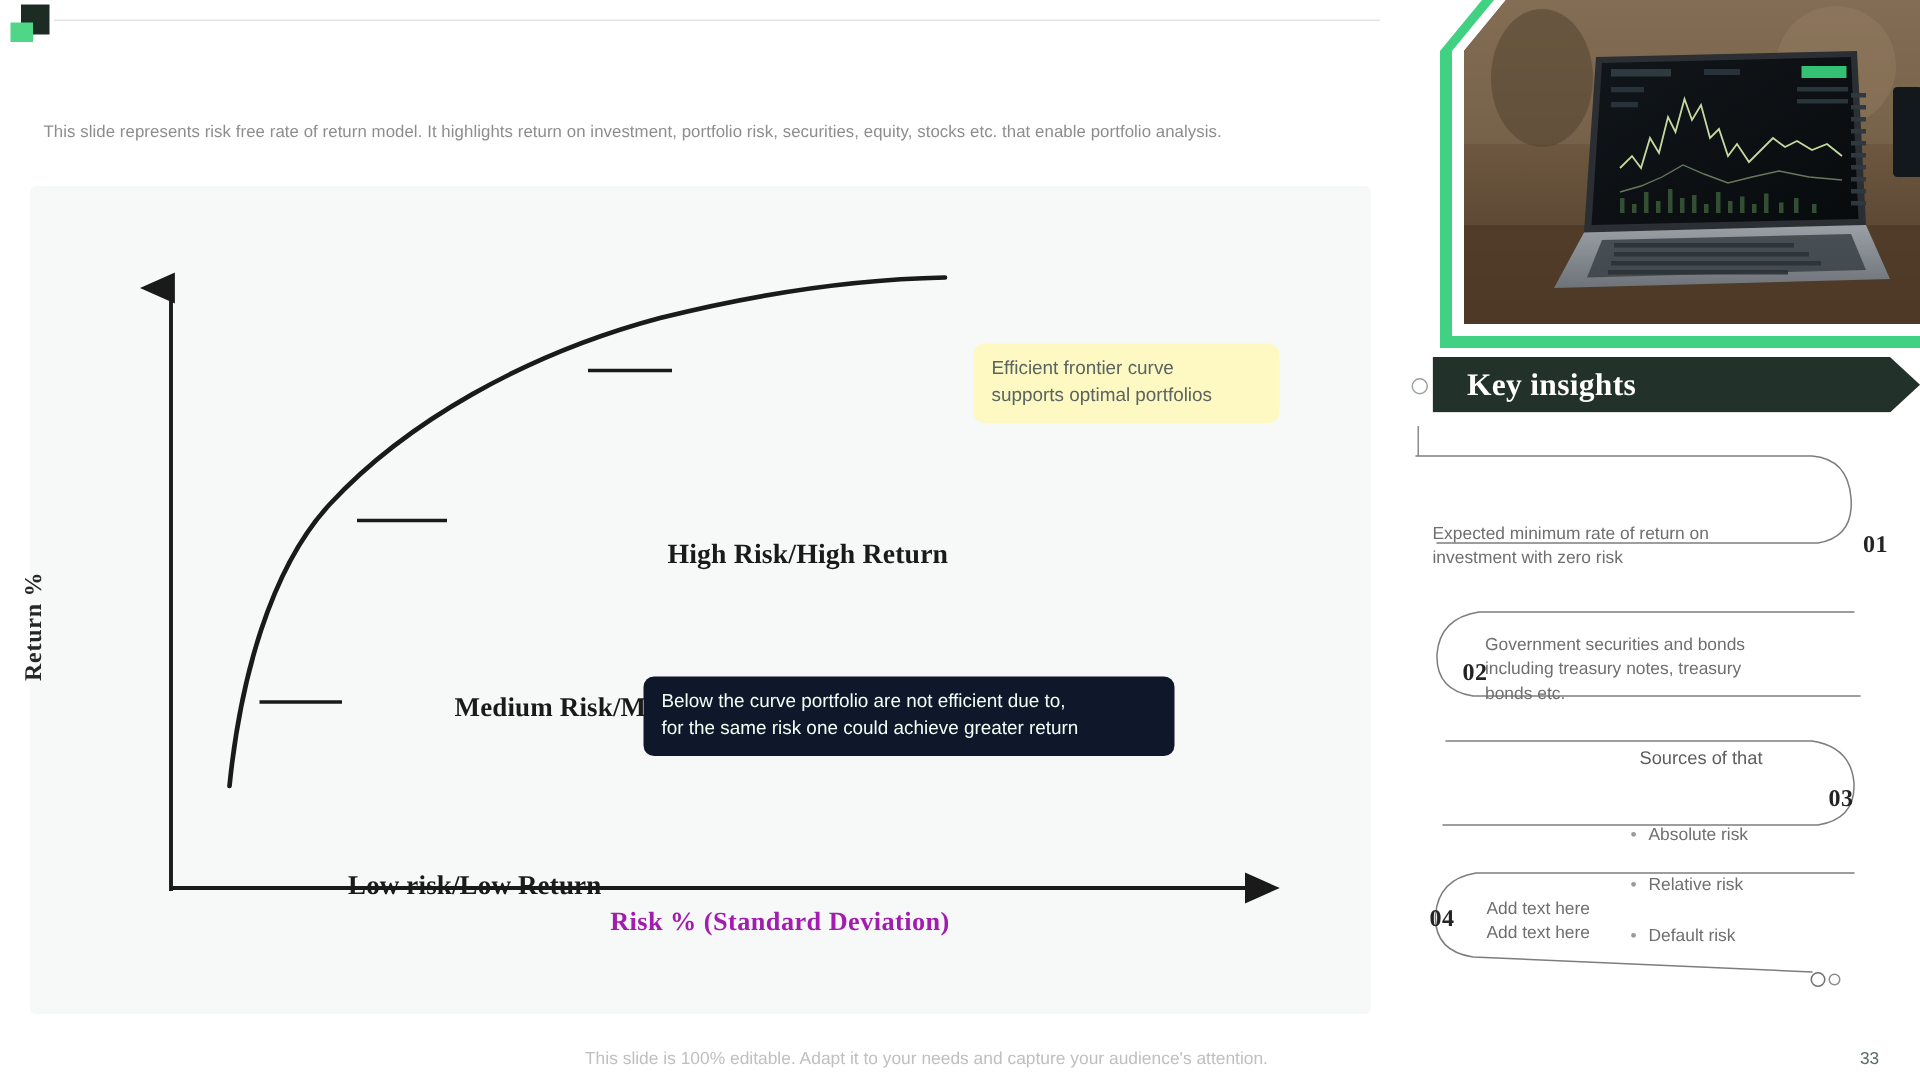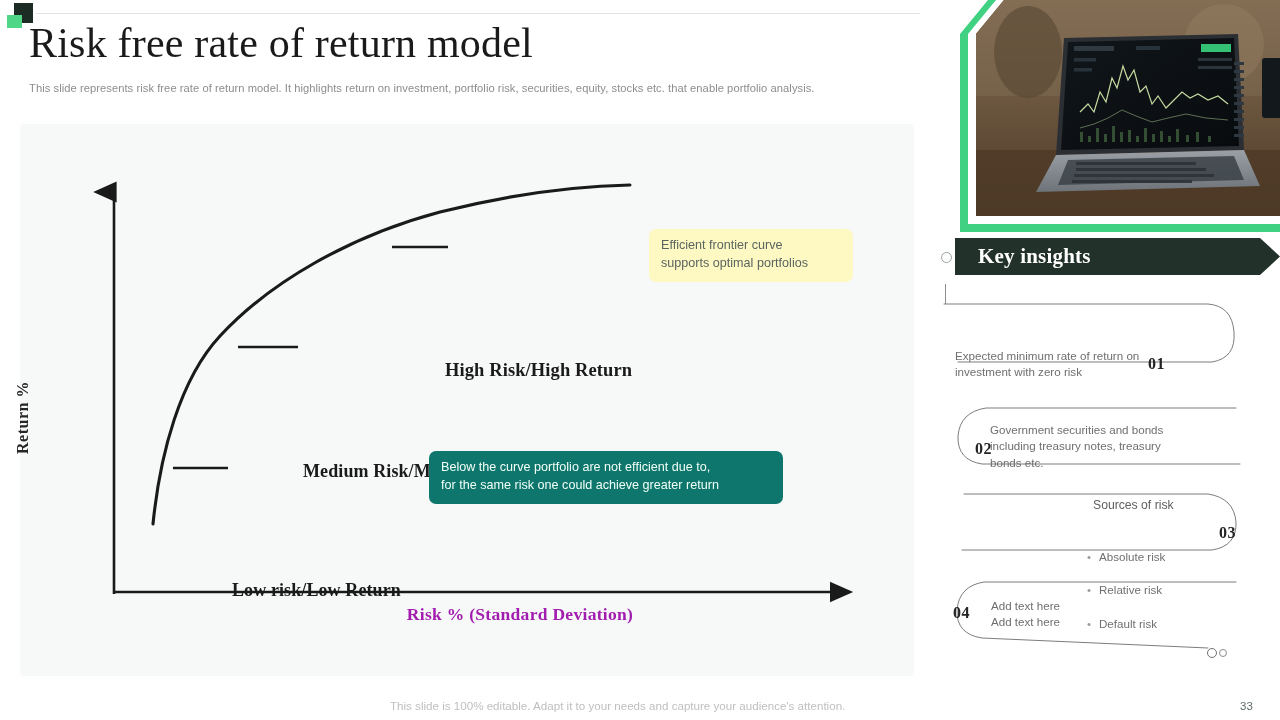--- a/index.html
+++ b/index.html
@@ -56,21 +56,21 @@
   .pt-low{left:212px;top:456px;font-size:18px;letter-spacing:.1px;}
 
   .callout{
     position:absolute;border-radius:7px;padding:8px 12px 9px 12px;
     font-size:12.6px;line-height:1.42;white-space:pre-line;
   }
   .callout-sage{
     left:629px;top:105px;width:180px;background:#fef9c3;color:#5a6560;
   }
   .callout-green{
-    left:409px;top:327px;width:330px;background:#0f766e;color:#f2fff7;
+    left:409px;top:327px;width:330px;background:#0f172a;color:#f2fff7;
   }
 
   
   .photo-wrap{
     position:absolute;left:960px;top:0px;width:320px;height:232px;overflow:hidden;
   }
   .photo-green{
     position:absolute;left:0px;top:0px;width:320px;height:232px;background:#41d183;
     clip-path:polygon(28px 0, 320px 0, 320px 232px, 0 232px, 0 34px);
   }
@@ -106,21 +106,21 @@
   .insights{position:absolute;left:940px;top:300px;width:340px;height:370px;}
   .insights svg{position:absolute;left:0;top:0;width:340px;height:370px;}
 
   .ins-num{
     position:absolute;font-family:"Liberation Serif",serif;font-weight:700;
     font-size:16px;color:#242424;letter-spacing:.4px;
   }
   .ins-text{
     position:absolute;font-size:11.6px;line-height:1.42;color:#6f6f6f;white-space:pre-line;
   }
-  .ins1-num{left:1148px;top:355px;}
+  .ins1-num{left:1242px;top:355px;}
   .ins1-text{left:955px;top:348px;width:255px;text-align:left;}
 
   .ins2-num{left:953px;top:440px;margin-left:22px;}
   .ins2-text{left:990px;top:422px;width:215px;text-align:left;}
 
   .ins3-num{left:1219px;top:524px;}
   .ins3-title{left:1093px;top:497px;font-size:12.2px;color:#5e5e5e;}
   .ins3-list{left:1085px;top:515px;width:130px;font-size:11.6px;line-height:1.45;color:#6f6f6f;}
   .ins3-list li{margin:0;padding:0;}
   .ins3-list ul{margin:0;padding-left:14px;list-style:none;}
@@ -146,21 +146,20 @@
 <body>
 
 <div class="slide">
 
   <div class="corner-mark">
     <div class="corner-dark"></div>
     <div class="corner-green"></div>
   </div>
   <div class="top-rule"></div>
 
-  <div class="title">Risk free rate of  return model</div>
   <div class="subtitle">This slide represents risk free rate of return model. It highlights return on investment, portfolio risk, securities, equity, stocks etc. that enable portfolio analysis.</div>
 
   <div class="chart-card">
 
     <svg class="chart-svg" viewBox="0 0 894 552">
 
       <defs>
         <marker id="arrowUp" markerWidth="10" markerHeight="10" refX="5" refY="8" orient="auto">
           <path d="M1,9 L5,0 L9,9 Z" fill="#1a1a1a"></path>
         </marker>
@@ -299,21 +298,21 @@
   <div class="ins-num ins1-num">01</div>
   <div class="ins-text ins1-text">Expected minimum rate of return on
 investment with zero risk</div>
 
   <div class="ins-num ins2-num">02</div>
   <div class="ins-text ins2-text">Government  securities and bonds
 including treasury notes, treasury
 bonds etc.</div>
 
   <div class="ins-num ins3-num">03</div>
-  <div class="ins-text ins3-title">Sources of risk</div>
+  <div class="ins-text ins3-title">Sources of that</div>
   <div class="ins-text ins3-list">
     <ul>
       <li>Absolute risk</li>
       <li>Relative  risk</li>
       <li>Default  risk</li>
     </ul>
   </div>
 
   <div class="ins-num ins4-num">04</div>
   <div class="ins-text ins4-text">Add text here

